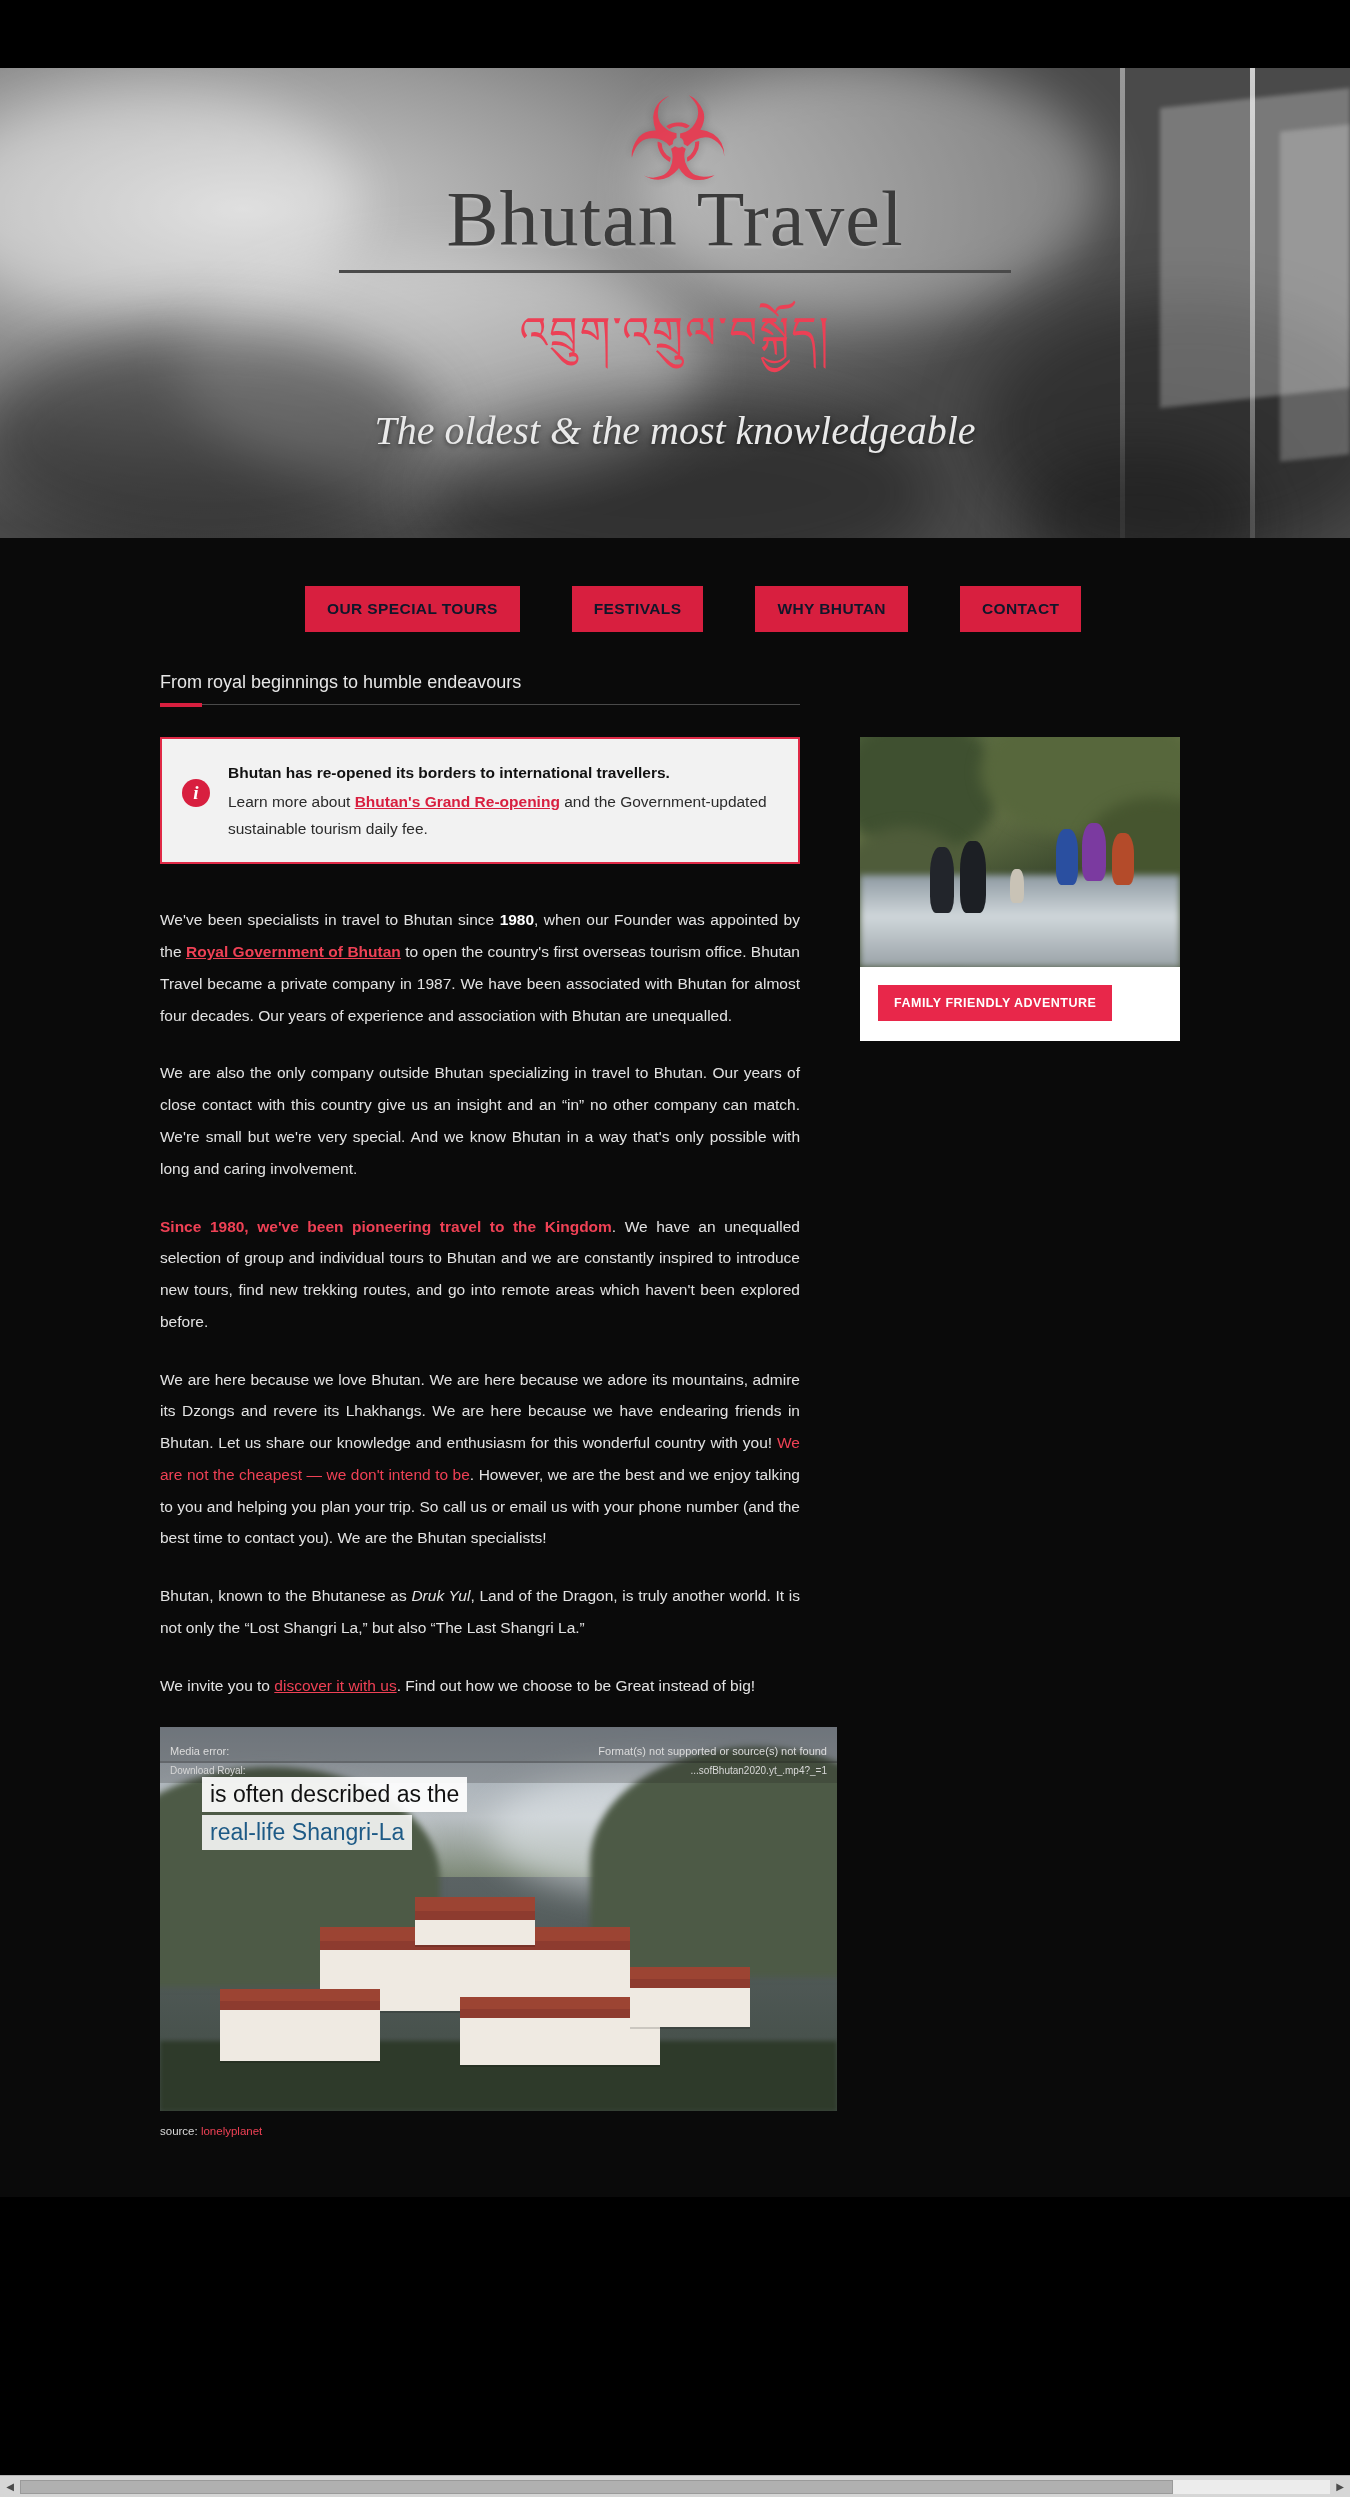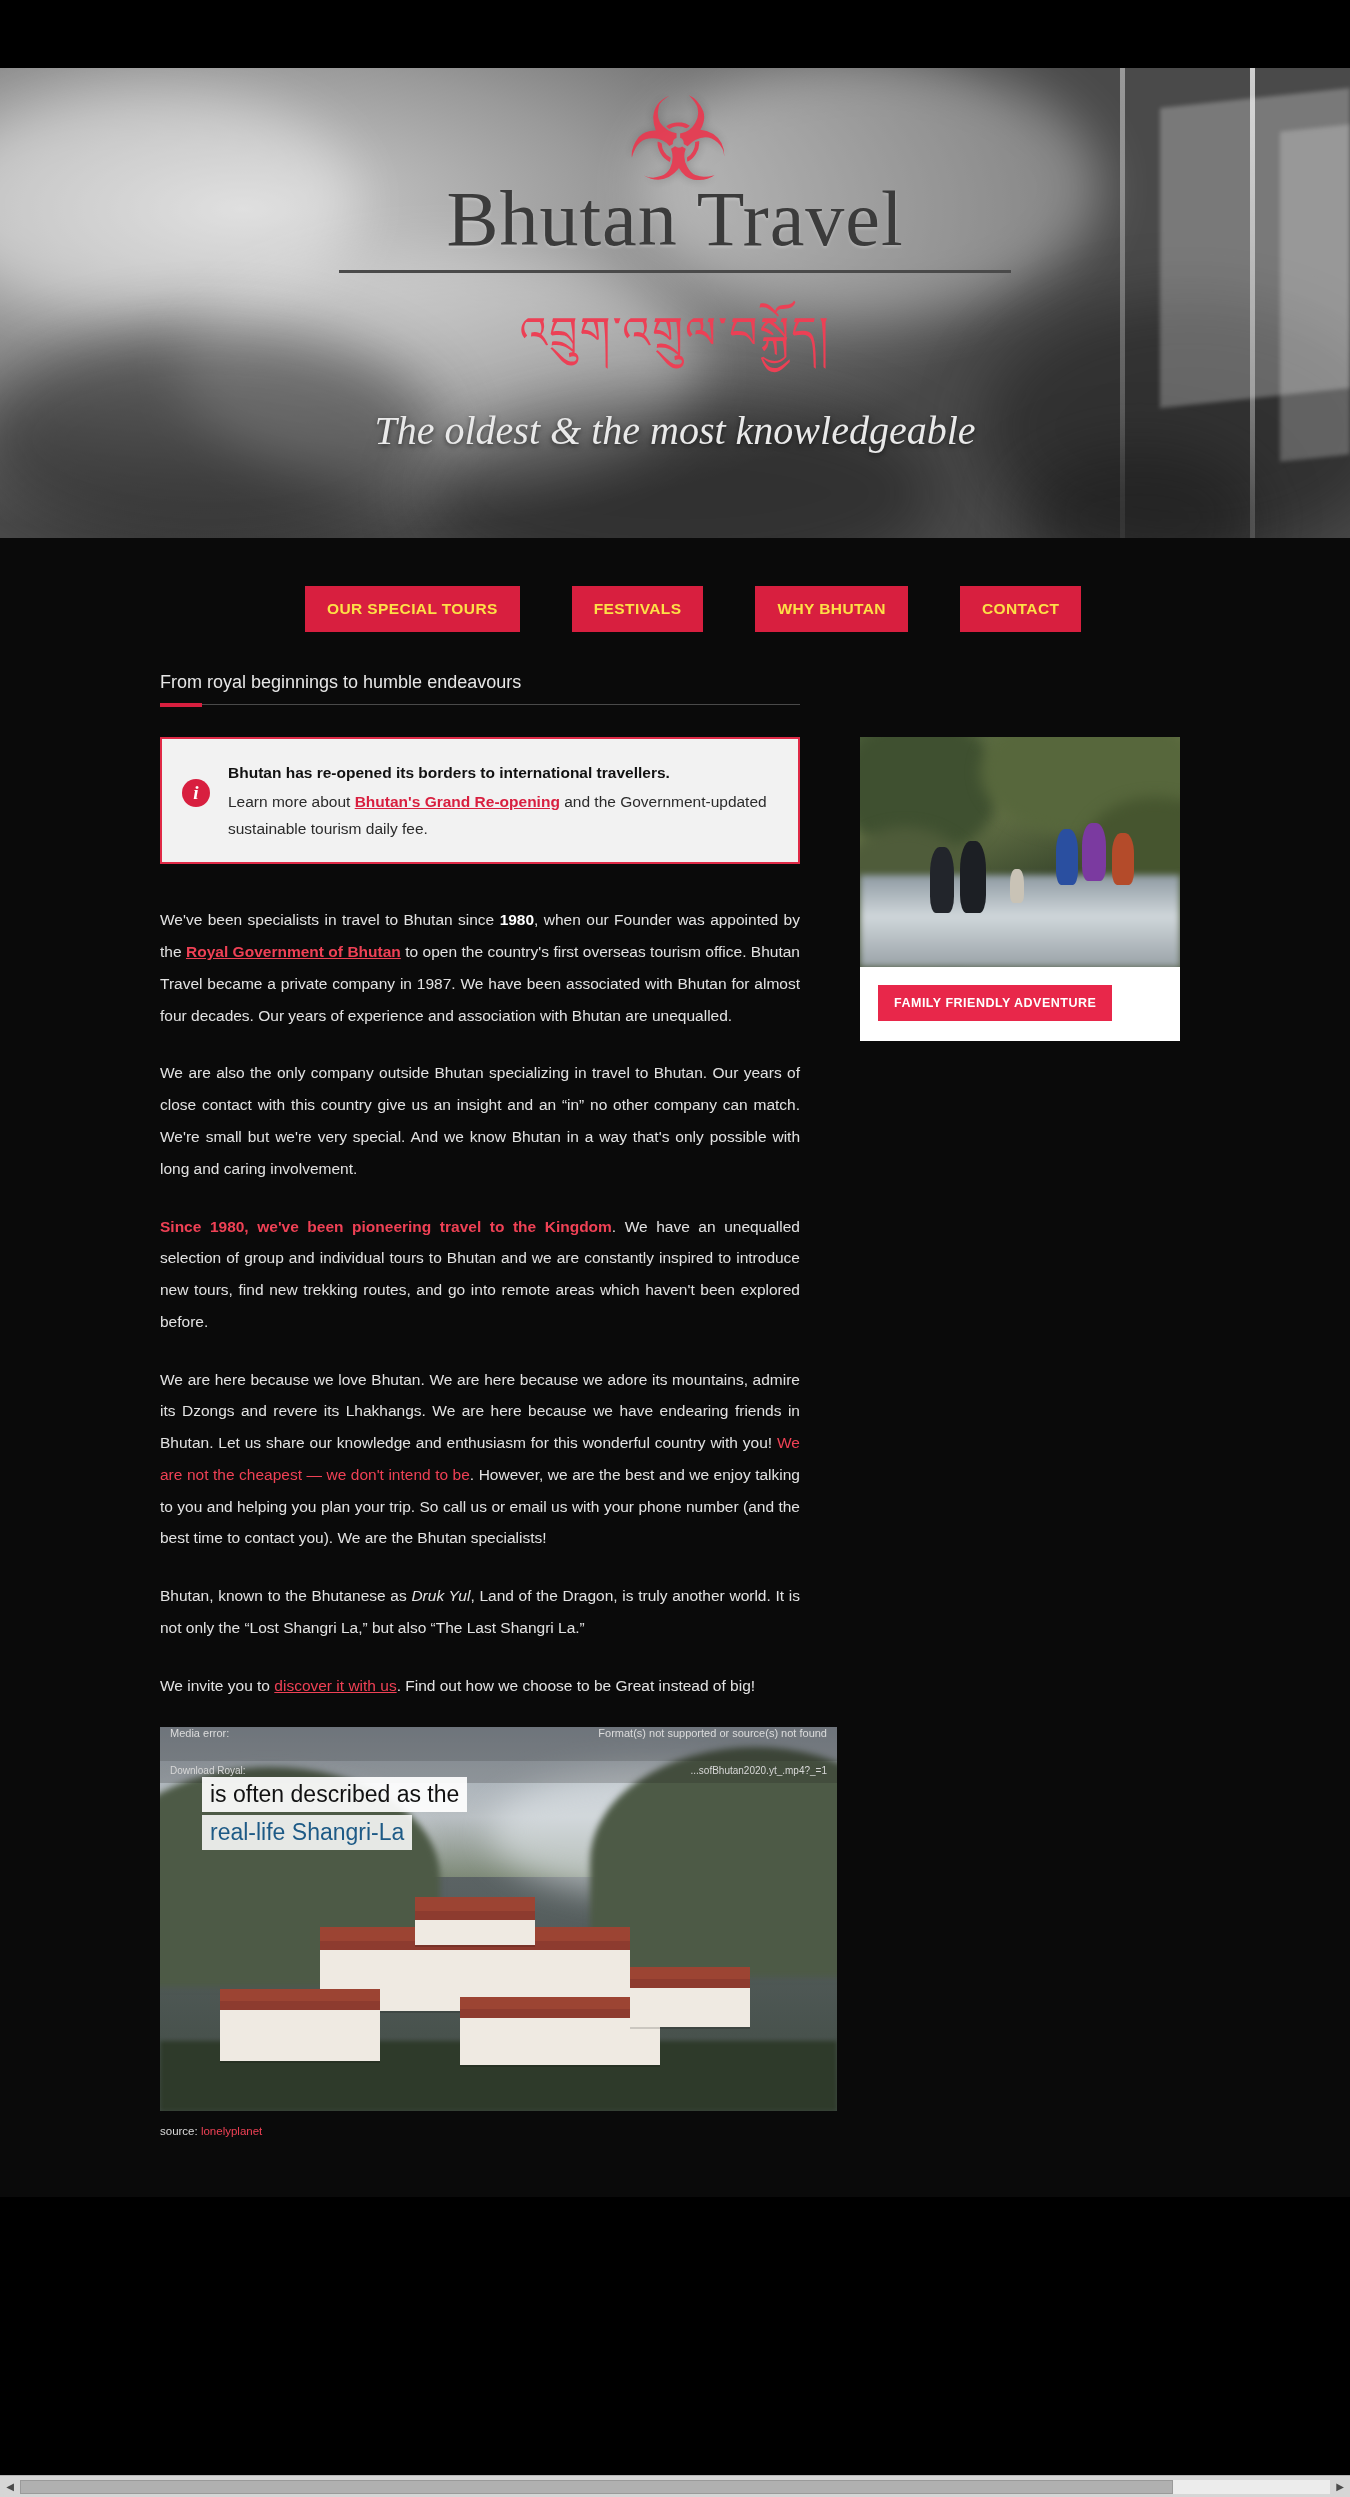--- a/index.html
+++ b/index.html
@@ -105,21 +105,21 @@
   }
   .nav {
     width: 1060px;
     margin: 0 auto;
     display: flex;
     gap: 0;
     padding-left: 160px;
   }
   .nav-btn {
     background: #d81f3f;
-    color: #fde047;
+    color: #0f172a;
     font-size: 15.5px;
     font-weight: bold;
     letter-spacing: .4px;
     padding: 14px 22px;
     border: none;
     cursor: pointer;
     white-space: nowrap;
     margin-right: 52px;
   }
   .nav-btn:last-child { margin-right: 0; }
@@ -287,21 +287,21 @@
   }
   .video .forest {
     position: absolute; left: 0; right: 0; bottom: 0; height: 70px;
     background: #2e3a2a;
     filter: blur(2px);
   }
   .video .topbar-strip {
     position: absolute; top: 0; left: 0; right: 0; height: 34px;
     background: rgba(30,30,30,.35);
     color: #dcdcdc; font-size: 11px;
-    padding: 0 10px;
+    padding: 18px 10px;
     display: flex; justify-content: space-between;
   }
   .video .dl-strip {
     position: absolute; top: 34px; left: 0; right: 0; height: 22px;
     color: #d8d8d8; font-size: 10px; padding: 4px 10px;
     display: flex; justify-content: space-between;
     background: rgba(30,30,30,.22);
   }
   .cap1 {
     position: absolute;

